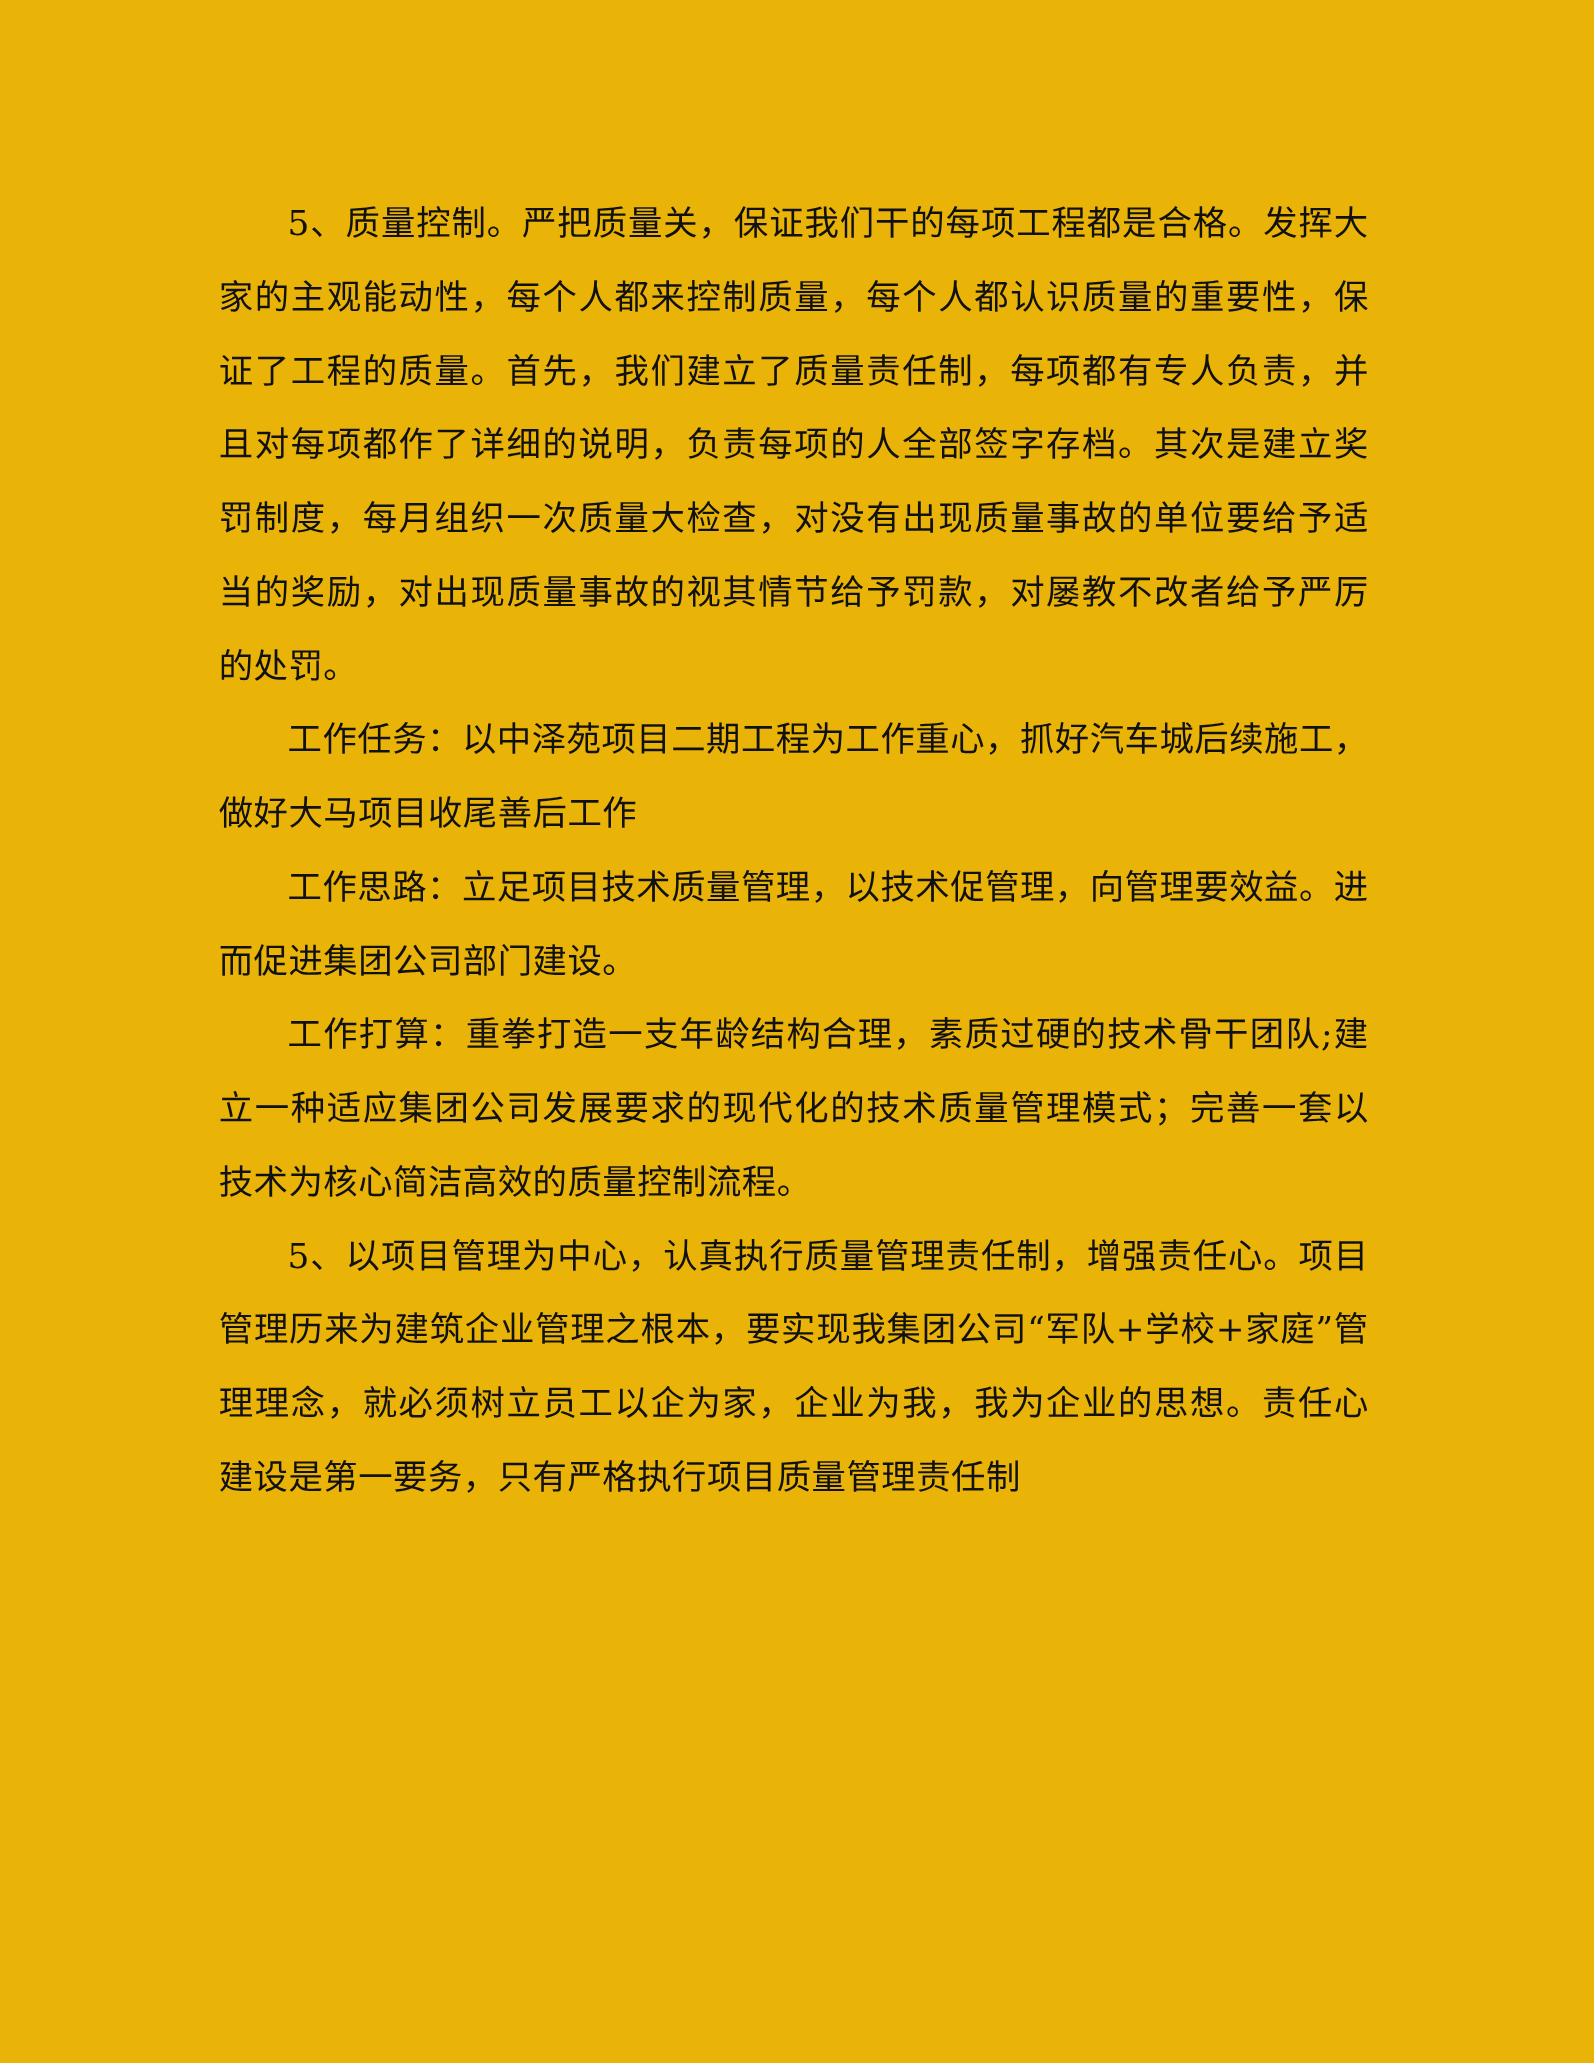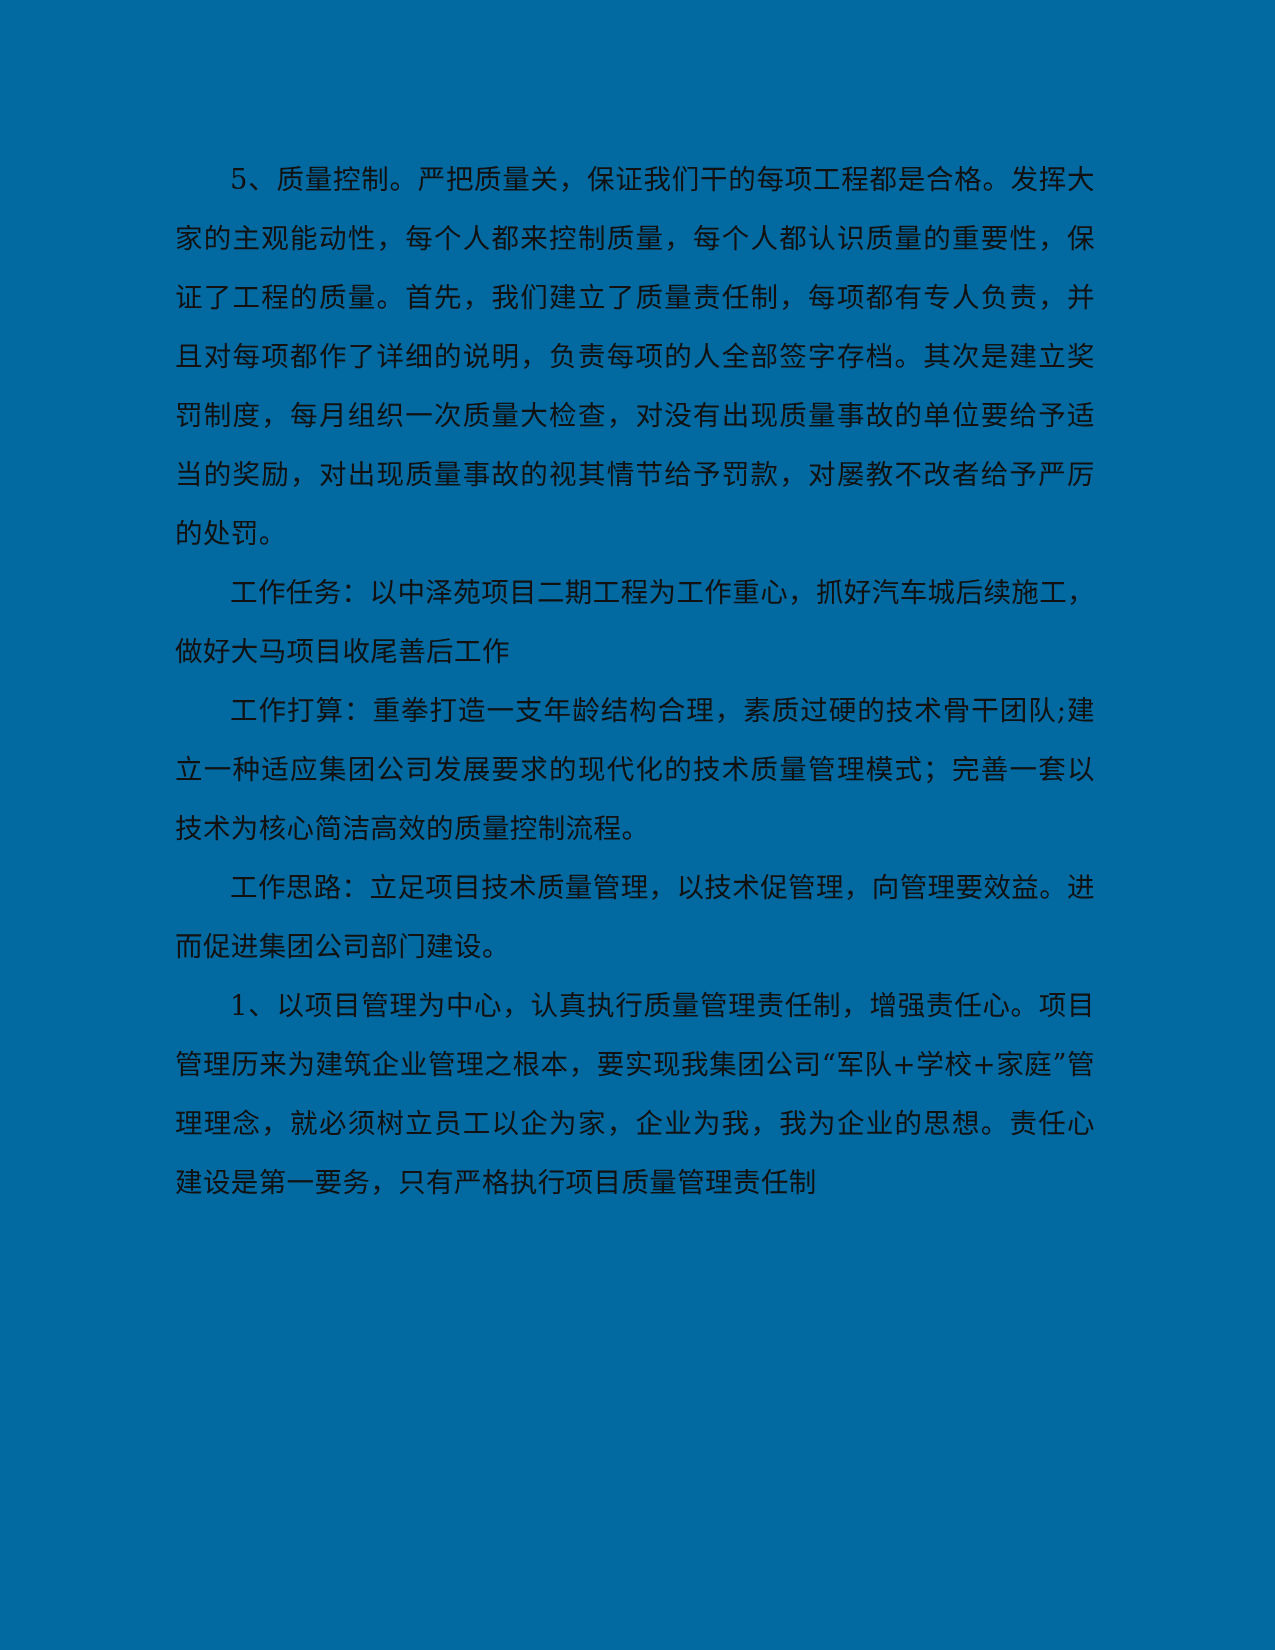--- a/index.html
+++ b/index.html
@@ -14,21 +14,21 @@
     font-family: "DejaVu Serif", "Liberation Serif", serif;
     color: #000000;
     overflow: hidden;
   }
   .page {
     position: relative;
     width: 1275px;
     height: 1650px;
     box-sizing: border-box;
     padding: 150px 180px 0 175px;
-    background: #0369a1;
+    background: #eab308;
   }
   .doc-body {
     font-size: 27.5px;
     line-height: 59px;
     text-align: justify;
     text-justify: inter-ideograph;
     letter-spacing: 0.4px;
     color: #111111;
   }
   .para {
@@ -37,17 +37,17 @@
     white-space: normal;
   }
 </style>
 </head>
 <body>
 
 <div class="page">
   <div class="doc-body">
     <p class="para">5、质量控制。严把质量关，保证我们干的每项工程都是合格。发挥大家的主观能动性，每个人都来控制质量，每个人都认识质量的重要性，保证了工程的质量。首先，我们建立了质量责任制，每项都有专人负责，并且对每项都作了详细的说明，负责每项的人全部签字存档。其次是建立奖罚制度，每月组织一次质量大检查，对没有出现质量事故的单位要给予适当的奖励，对出现质量事故的视其情节给予罚款，对屡教不改者给予严厉的处罚。</p>
     <p class="para">工作任务：以中泽苑项目二期工程为工作重心，抓好汽车城后续施工，做好大马项目收尾善后工作</p>
+    <p class="para">工作思路：立足项目技术质量管理，以技术促管理，向管理要效益。进而促进集团公司部门建设。</p>
     <p class="para">工作打算：重拳打造一支年龄结构合理，素质过硬的技术骨干团队;建立一种适应集团公司发展要求的现代化的技术质量管理模式；完善一套以技术为核心简洁高效的质量控制流程。</p>
-    <p class="para">工作思路：立足项目技术质量管理，以技术促管理，向管理要效益。进而促进集团公司部门建设。</p>
-    <p class="para">1、以项目管理为中心，认真执行质量管理责任制，增强责任心。项目管理历来为建筑企业管理之根本，要实现我集团公司“军队+学校+家庭”管理理念，就必须树立员工以企为家，企业为我，我为企业的思想。责任心建设是第一要务，只有严格执行项目质量管理责任制</p>
+    <p class="para">5、以项目管理为中心，认真执行质量管理责任制，增强责任心。项目管理历来为建筑企业管理之根本，要实现我集团公司“军队+学校+家庭”管理理念，就必须树立员工以企为家，企业为我，我为企业的思想。责任心建设是第一要务，只有严格执行项目质量管理责任制</p>
   </div>
 </div>
 
 </body></html>

